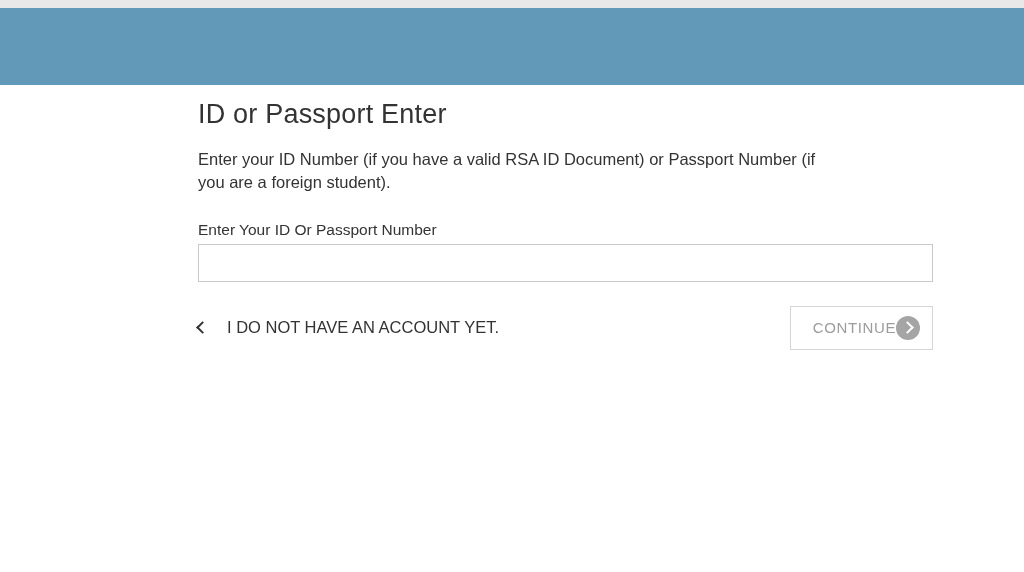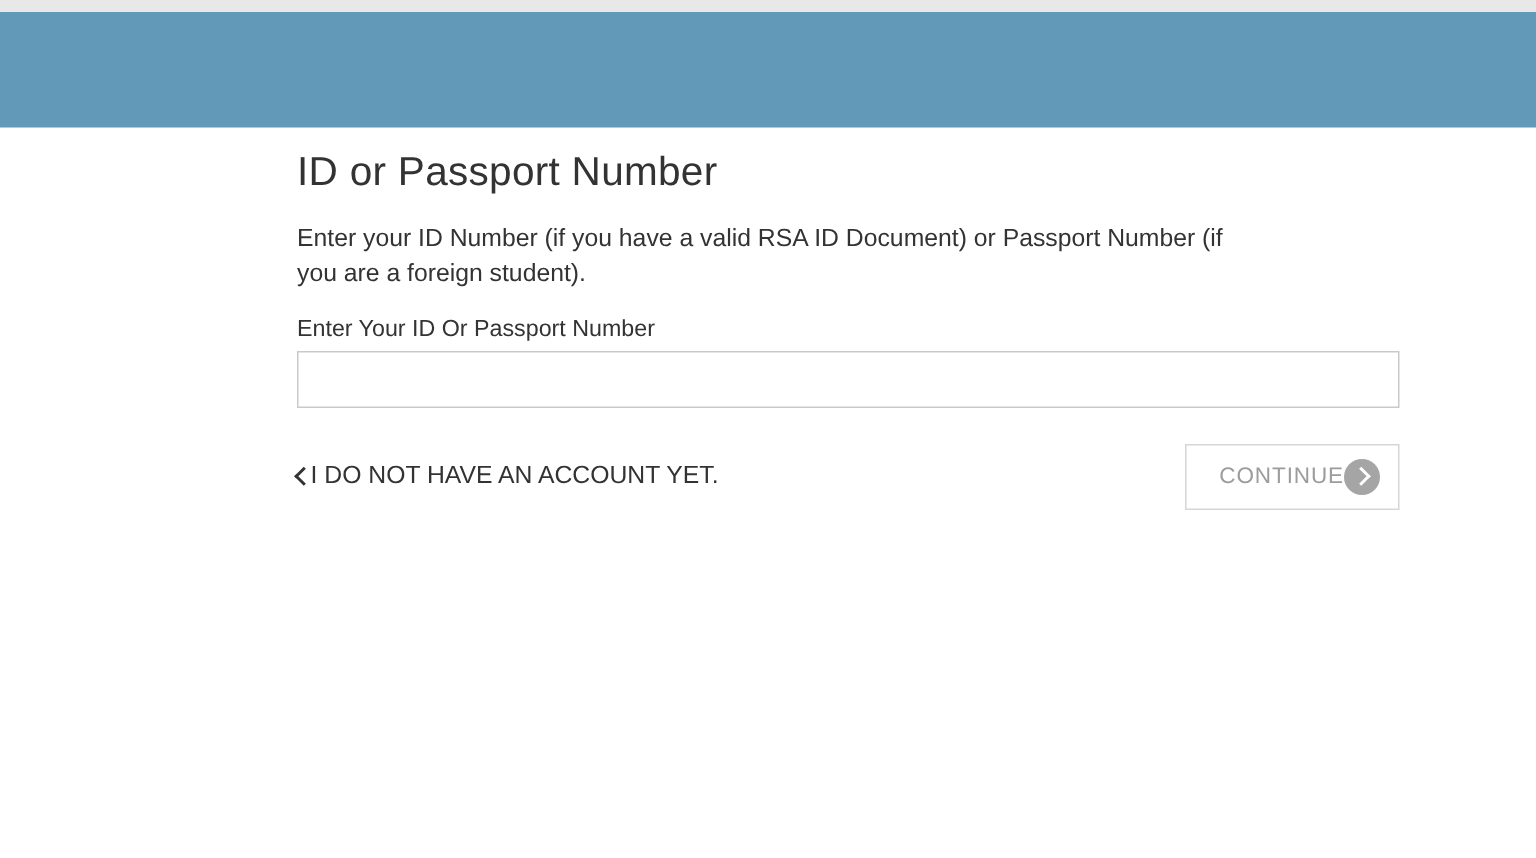--- a/index.html
+++ b/index.html
@@ -30,21 +30,21 @@
       font-size: 27px;
       font-weight: 400;
       color: #333333;
       margin-bottom: 18px;
       letter-spacing: 0.2px;
     }
     .instructions {
       font-size: 16.5px;
       color: #333333;
       line-height: 1.42;
-      margin-bottom: 16px;
+      margin-bottom: 26px;
       max-width: 735px;
     }
     .field-label {
       font-size: 15.5px;
       color: #333333;
       margin-bottom: 5px;
       display: block;
     }
     .text-input {
       width: 735px;
@@ -61,21 +61,21 @@
       display: flex;
       justify-content: space-between;
       align-items: center;
     }
     .back-link {
       display: flex;
       align-items: center;
       color: #333333;
       font-size: 16.5px;
       cursor: pointer;
-      gap: 0;
+      gap: 20px;
     }
     .chevron-left {
       display: inline-block;
       width: 9px;
       height: 9px;
       border-left: 2.5px solid #333333;
       border-bottom: 2.5px solid #333333;
       transform: rotate(45deg);
     }
     .continue-button {
@@ -111,21 +111,21 @@
       margin-left: -2px;
     }
   </style>
 </head>
 <body>
 
 <div class="top-bar"></div>
 <div class="header-banner"></div>
 
 <div class="content">
-  <h1 class="page-title">ID or Passport Number</h1>
+  <h1 class="page-title">ID or Passport Enter</h1>
   <p class="instructions">Enter your ID Number (if you have a valid RSA ID Document) or Passport Number (if you are a foreign student).</p>
 
   <label class="field-label">Enter Your ID Or Passport Number</label>
   <input class="text-input" type="text" value="" style="">
 
   <div class="bottom-row">
     <div class="back-link">
       <span class="chevron-left"></span>
       <span>I DO NOT HAVE AN ACCOUNT YET.</span>
     </div>

